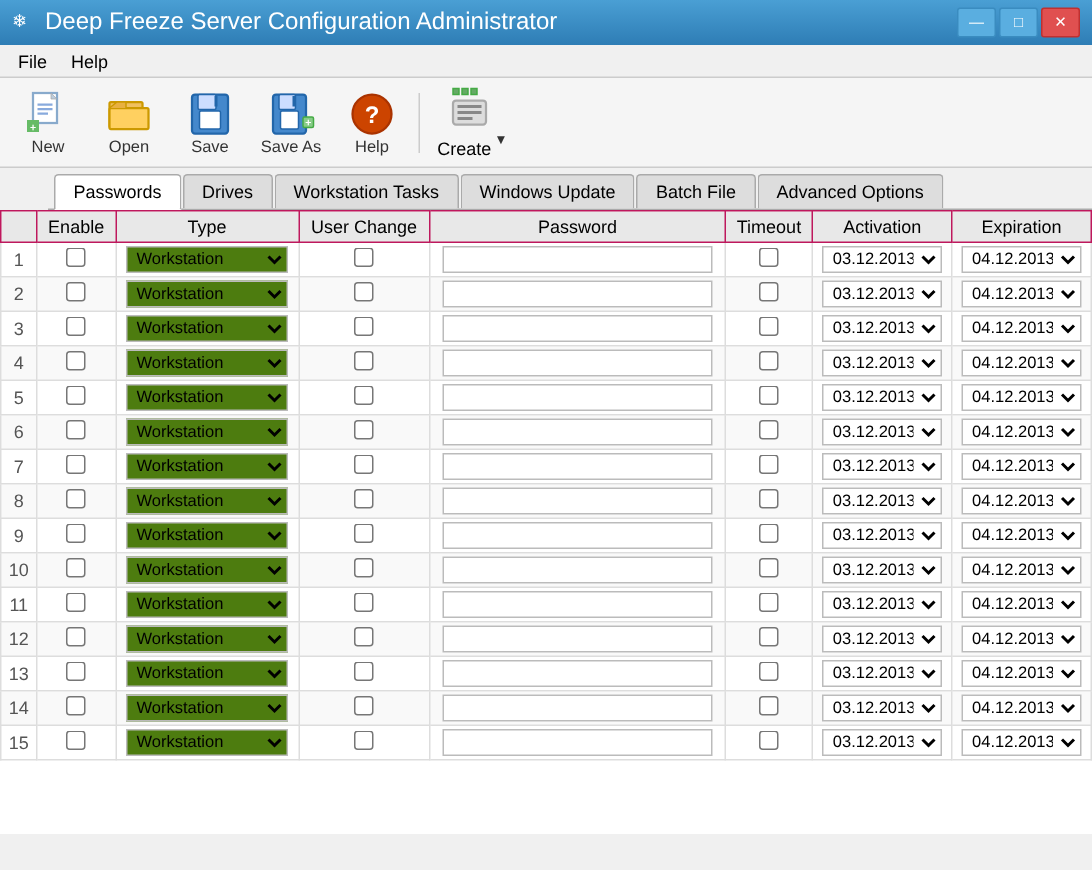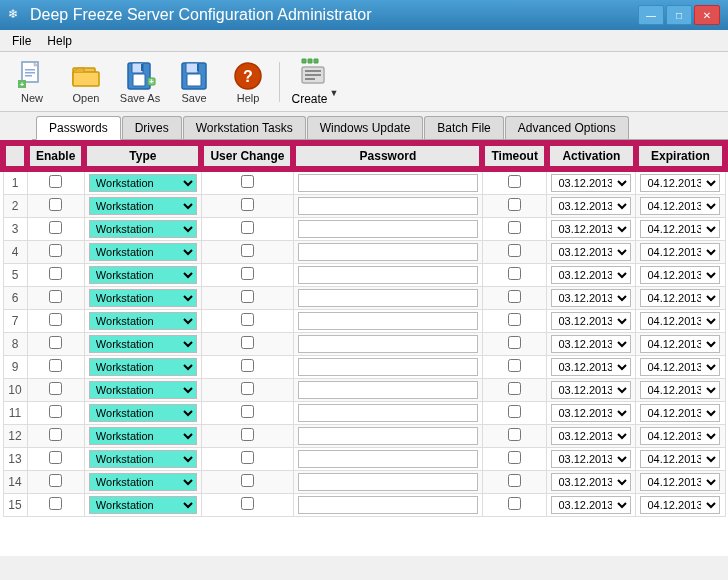--- a/index.html
+++ b/index.html
@@ -161,24 +161,24 @@
       overflow-y: auto;
       height: calc(580px - 30px - 22px - 60px - 30px - 22px);
     }
     table {
       width: 100%;
       border-collapse: collapse;
       font-size: 12px;
     }
     thead tr th {
       background: #e8e8e8;
-      border: 6px solid #be185d;
+      border: 1px solid #be185d;
       padding: 3px 6px;
       text-align: center;
-      font-weight: bold;
+      font-weight: normal;
       white-space: nowrap;
     }
     thead tr th:first-child { width: 24px; }
     tbody tr td {
       border: 1px solid #ddd;
       padding: 2px 4px;
       text-align: center;
       height: 22px;
     }
     tbody tr:nth-child(even) { background: #f9f9f9; }
@@ -193,21 +193,21 @@
     input[type="checkbox"] {
       width: 13px;
       height: 13px;
       cursor: pointer;
     }
     .type-select {
       width: 108px;
       height: 18px;
       font-size: 11px;
       border: 1px solid #bbb;
-      background: #5eead4;
+      background: #4d7c0f;
       padding: 0 2px;
     }
     .password-input {
       width: 180px;
       height: 18px;
       border: 1px solid #bbb;
       background: white;
       font-size: 11px;
     }
     .date-select {
@@ -285,43 +285,43 @@
       <svg width="32" height="32" viewBox="0 0 32 32">
         <rect x="3" y="8" width="22" height="17" rx="1" fill="#f0c060" stroke="#cc9900" stroke-width="1.5"></rect>
         <rect x="3" y="12" width="26" height="14" rx="1" fill="#ffd060" stroke="#cc9900" stroke-width="1.5"></rect>
         <path d="M3 12 L8 8 L14 8 L14 12" fill="#e8b040" stroke="#cc9900" stroke-width="1"></path>
       </svg>
     </div>
     <span class="btn-label">Open</span>
   </div>
 
   <div class="toolbar-btn">
+    <div class="btn-icon icon-save">
+      <svg width="32" height="32" viewBox="0 0 32 32">
+        <rect x="4" y="3" width="24" height="26" rx="2" fill="#4488cc" stroke="#2266aa" stroke-width="1.5"></rect>
+        <rect x="8" y="3" width="12" height="10" rx="1" fill="#ccddff" stroke="#2266aa" stroke-width="1"></rect>
+        <rect x="9" y="14" width="14" height="12" rx="1" fill="white" stroke="#2266aa" stroke-width="1"></rect>
+        <rect x="19" y="4" width="2" height="7" fill="#2266aa"></rect>
+      </svg>
+    </div>
+    <span class="btn-label">Save</span>
+  </div>
+
+  <div class="toolbar-btn">
     <div class="btn-icon icon-saveas">
       <svg width="32" height="32" viewBox="0 0 32 32">
         <rect x="4" y="3" width="22" height="26" rx="2" fill="#4488cc" stroke="#2266aa" stroke-width="1.5"></rect>
         <rect x="8" y="3" width="11" height="10" rx="1" fill="#ccddff" stroke="#2266aa" stroke-width="1"></rect>
         <rect x="9" y="14" width="12" height="12" rx="1" fill="white" stroke="#2266aa" stroke-width="1"></rect>
         <rect x="17" y="4" width="2" height="7" fill="#2266aa"></rect>
         <rect x="24" y="18" width="7" height="7" rx="1" fill="#88cc88" stroke="#44aa44" stroke-width="1"></rect>
         <text x="27.5" y="24" font-size="7" fill="white" text-anchor="middle" font-weight="bold">+</text>
       </svg>
     </div>
     <span class="btn-label">Save As</span>
-  </div>
-
-  <div class="toolbar-btn">
-    <div class="btn-icon icon-save">
-      <svg width="32" height="32" viewBox="0 0 32 32">
-        <rect x="4" y="3" width="24" height="26" rx="2" fill="#4488cc" stroke="#2266aa" stroke-width="1.5"></rect>
-        <rect x="8" y="3" width="12" height="10" rx="1" fill="#ccddff" stroke="#2266aa" stroke-width="1"></rect>
-        <rect x="9" y="14" width="14" height="12" rx="1" fill="white" stroke="#2266aa" stroke-width="1"></rect>
-        <rect x="19" y="4" width="2" height="7" fill="#2266aa"></rect>
-      </svg>
-    </div>
-    <span class="btn-label">Save</span>
   </div>
 
   <div class="toolbar-btn">
     <div class="btn-icon icon-help">
       <svg width="32" height="32" viewBox="0 0 32 32">
         <circle cx="16" cy="16" r="13" fill="#cc4400" stroke="#aa3300" stroke-width="1.5"></circle>
         <text x="16" y="22" font-size="16" fill="white" text-anchor="middle" font-weight="bold">?</text>
       </svg>
     </div>
     <span class="btn-label">Help</span>

